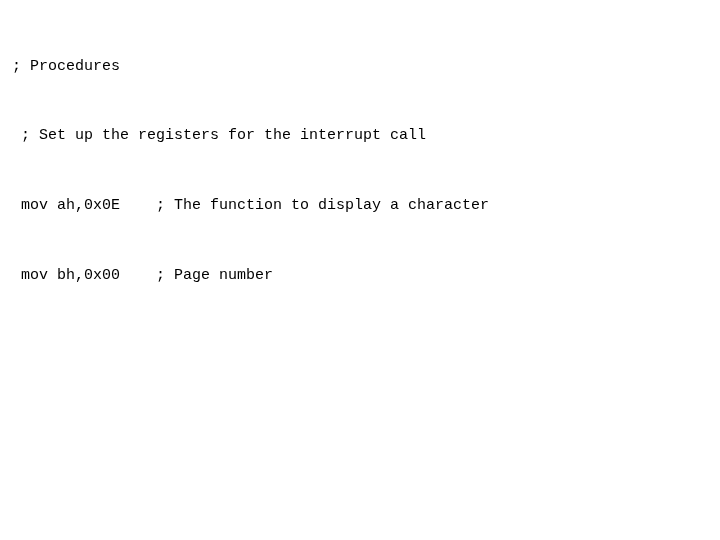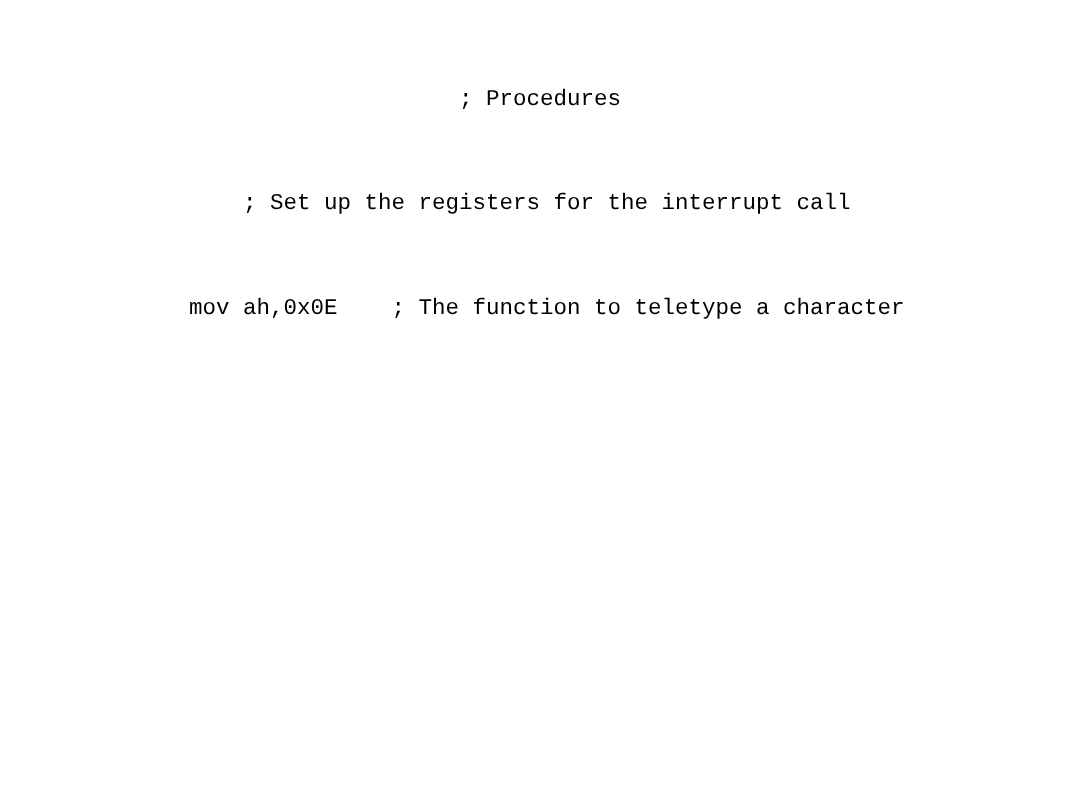--- a/index.html
+++ b/index.html
@@ -1,19 +1,18 @@
 <!DOCTYPE html>
 <html><head>
   <meta charset="utf-8">
   <style>
     * {
       margin: 0;
       padding: 0;
       box-sizing: border-box;
-      text-align: center;
     }
 
     body {
       background-color: #ffffff;
       width: 720px;
       height: 540px;
       overflow: hidden;
       font-family: 'Courier New', Courier, monospace;
       font-size: 15px;
       line-height: 1.55;
@@ -24,14 +23,15 @@
     .code-block {
       white-space: pre;
     }
   </style>
 </head>
 <body>
 
 <div class="code-block">
   <div>; Procedures</div>
   <div> ; Set up the registers for the interrupt call</div>
-  <div> mov ah,0x0E    ; The function to teletype a character</div>
+  <div> mov ah,0x0E    ; The function to display a character</div>
+  <div> mov bh,0x00    ; Page number</div>
 </div>
 
 </body></html>

